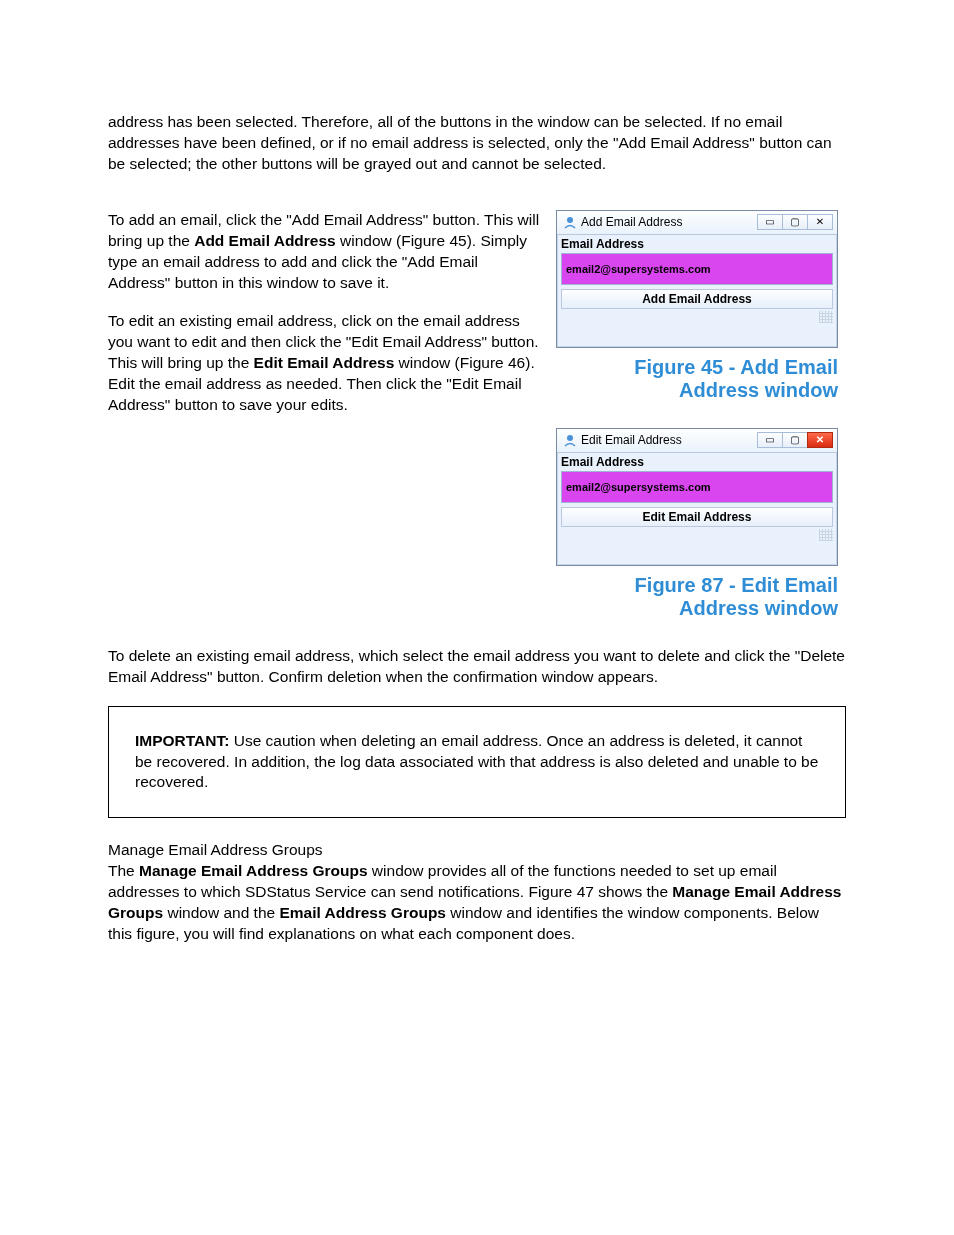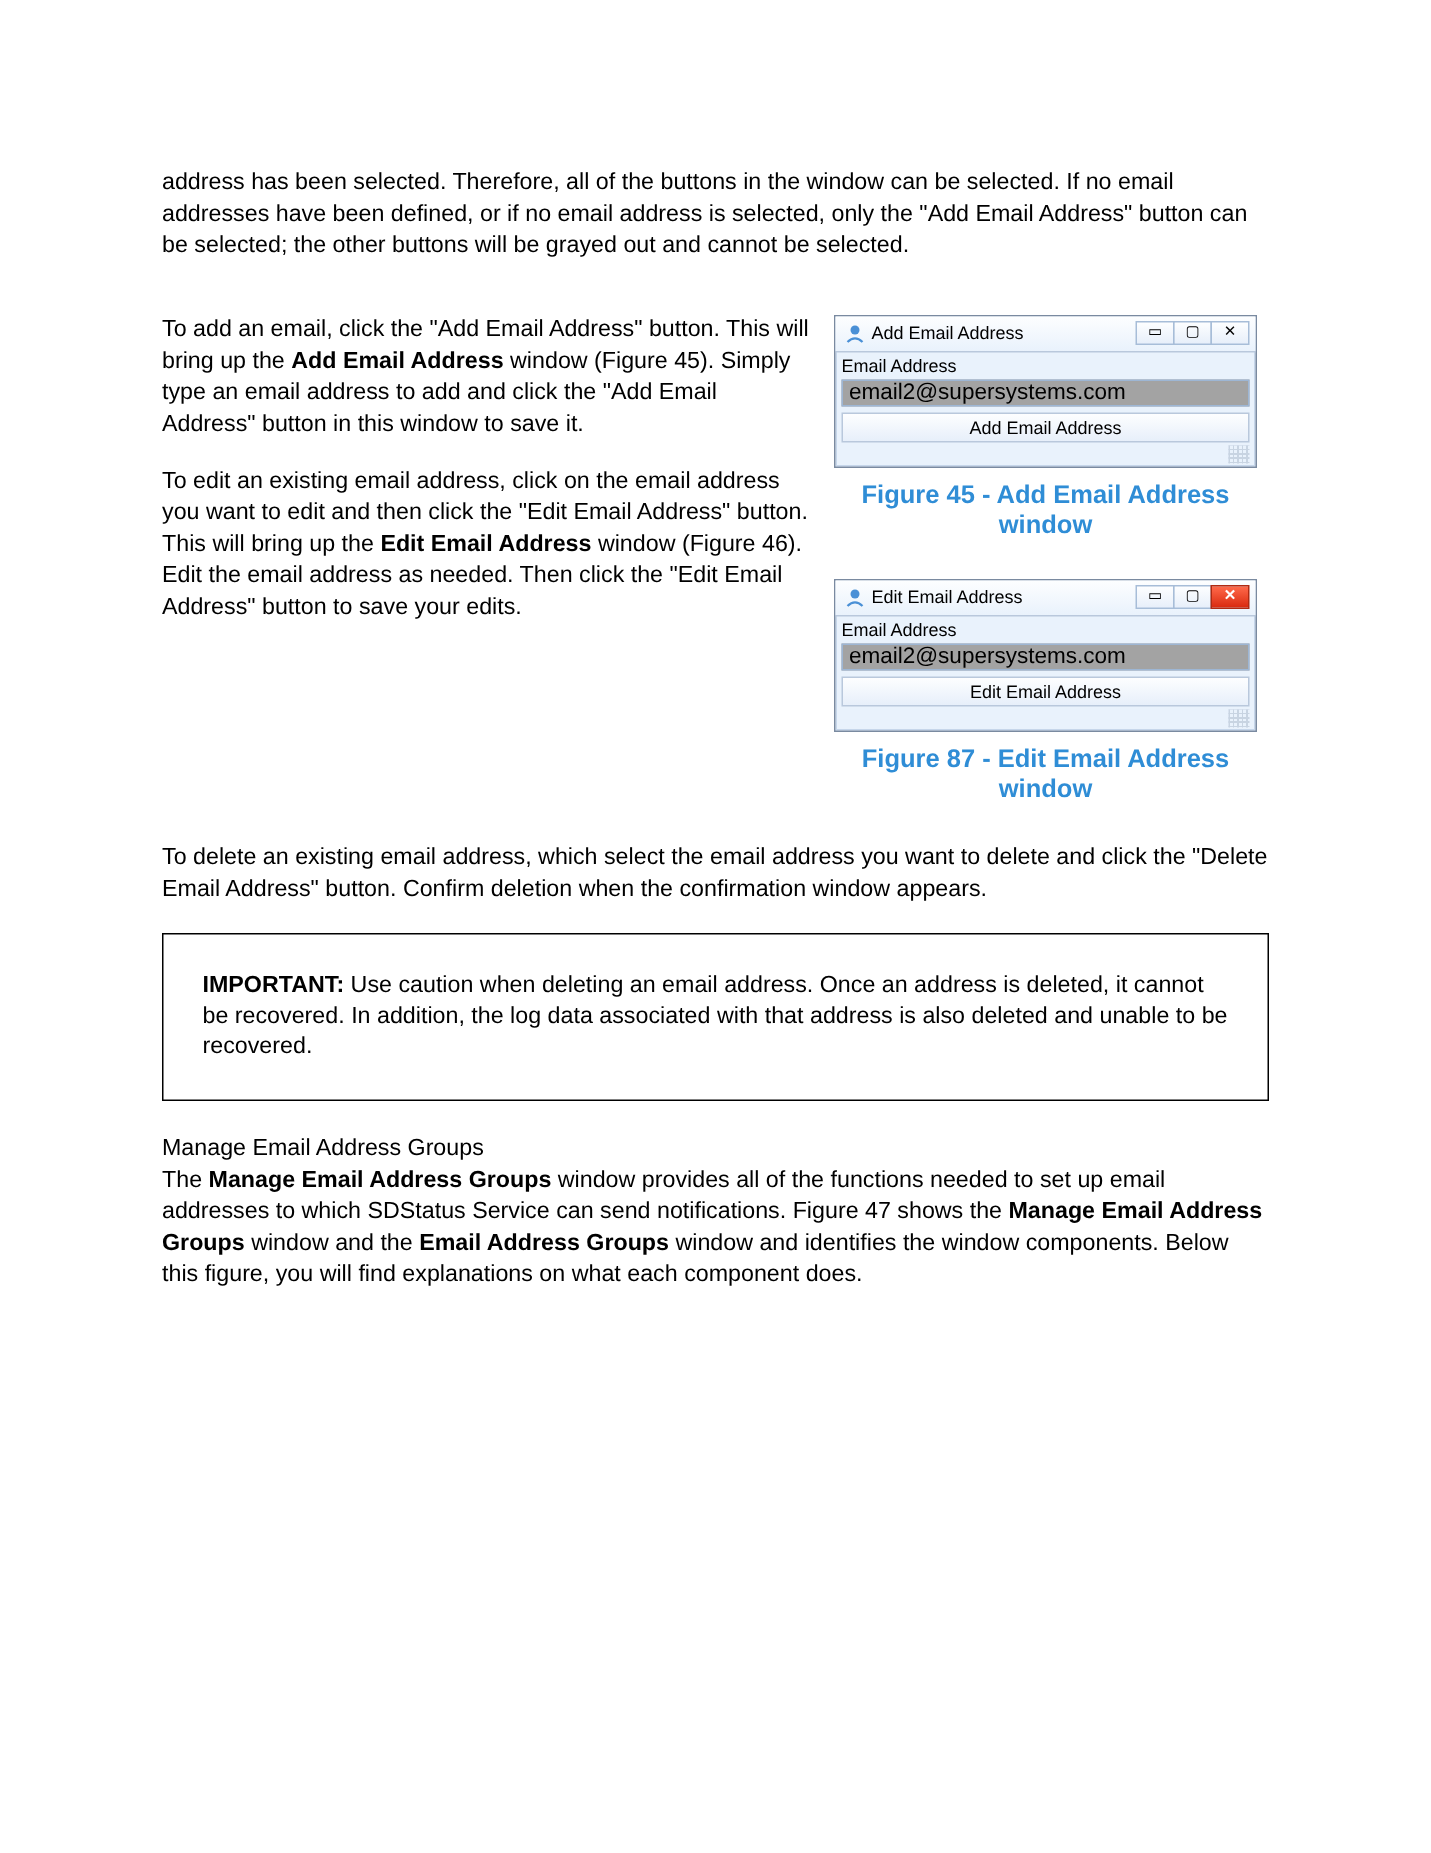--- a/index.html
+++ b/index.html
@@ -48,46 +48,46 @@
     display: inline-flex; align-items: center; justify-content: center;
     font-size: 10px; line-height: 1;
     margin-left: -1px;
   }
   .dlg-btn.close-red {
     background: linear-gradient(#ff6a4b,#d92a0f);
     border-color: #b02a12;
     color: #fff;
     font-weight: 700;
   }
-  .dlg-body { padding: 2px 4px 2px 4px; font-size: 12px; }
+  .dlg-body { padding: 2px 4px 24px 4px; font-size: 12px; font-weight: bold; }
   .dlg-label { margin: 0 0 2px 0; font-size: 12px; }
   .dlg-input {
     width: 100%;
-    height: 18px;
+    height: 32px;
     border: 1px solid #9db6d4;
-    background: #a3a3a3;
-    font-size: 15px;
+    background: #d946ef;
+    font-size: 11px;
     padding: 0 4px;
     display: flex; align-items: center;
   }
   .dlg-action {
     margin-top: 4px;
     height: 20px;
     text-align: center;
     border: 1px solid #b9c8dc;
     background: linear-gradient(#fdfeff,#e7effa);
     font-size: 12px;
     display: flex; align-items: center; justify-content: center;
   }
   .caption {
     width: 282px;
-    font-size: 17px;
+    font-size: 20px;
     font-weight: 600;
     color: #2f8dd6;
-    text-align: center;
+    text-align: right;
     margin-bottom: 26px;
   }
 
   .important-box {
     border: 1.5px solid #000;
     padding: 14px 16px;
     margin: 0 0 22px 0;
   }
   .important-box p { margin: 10px; }
 

